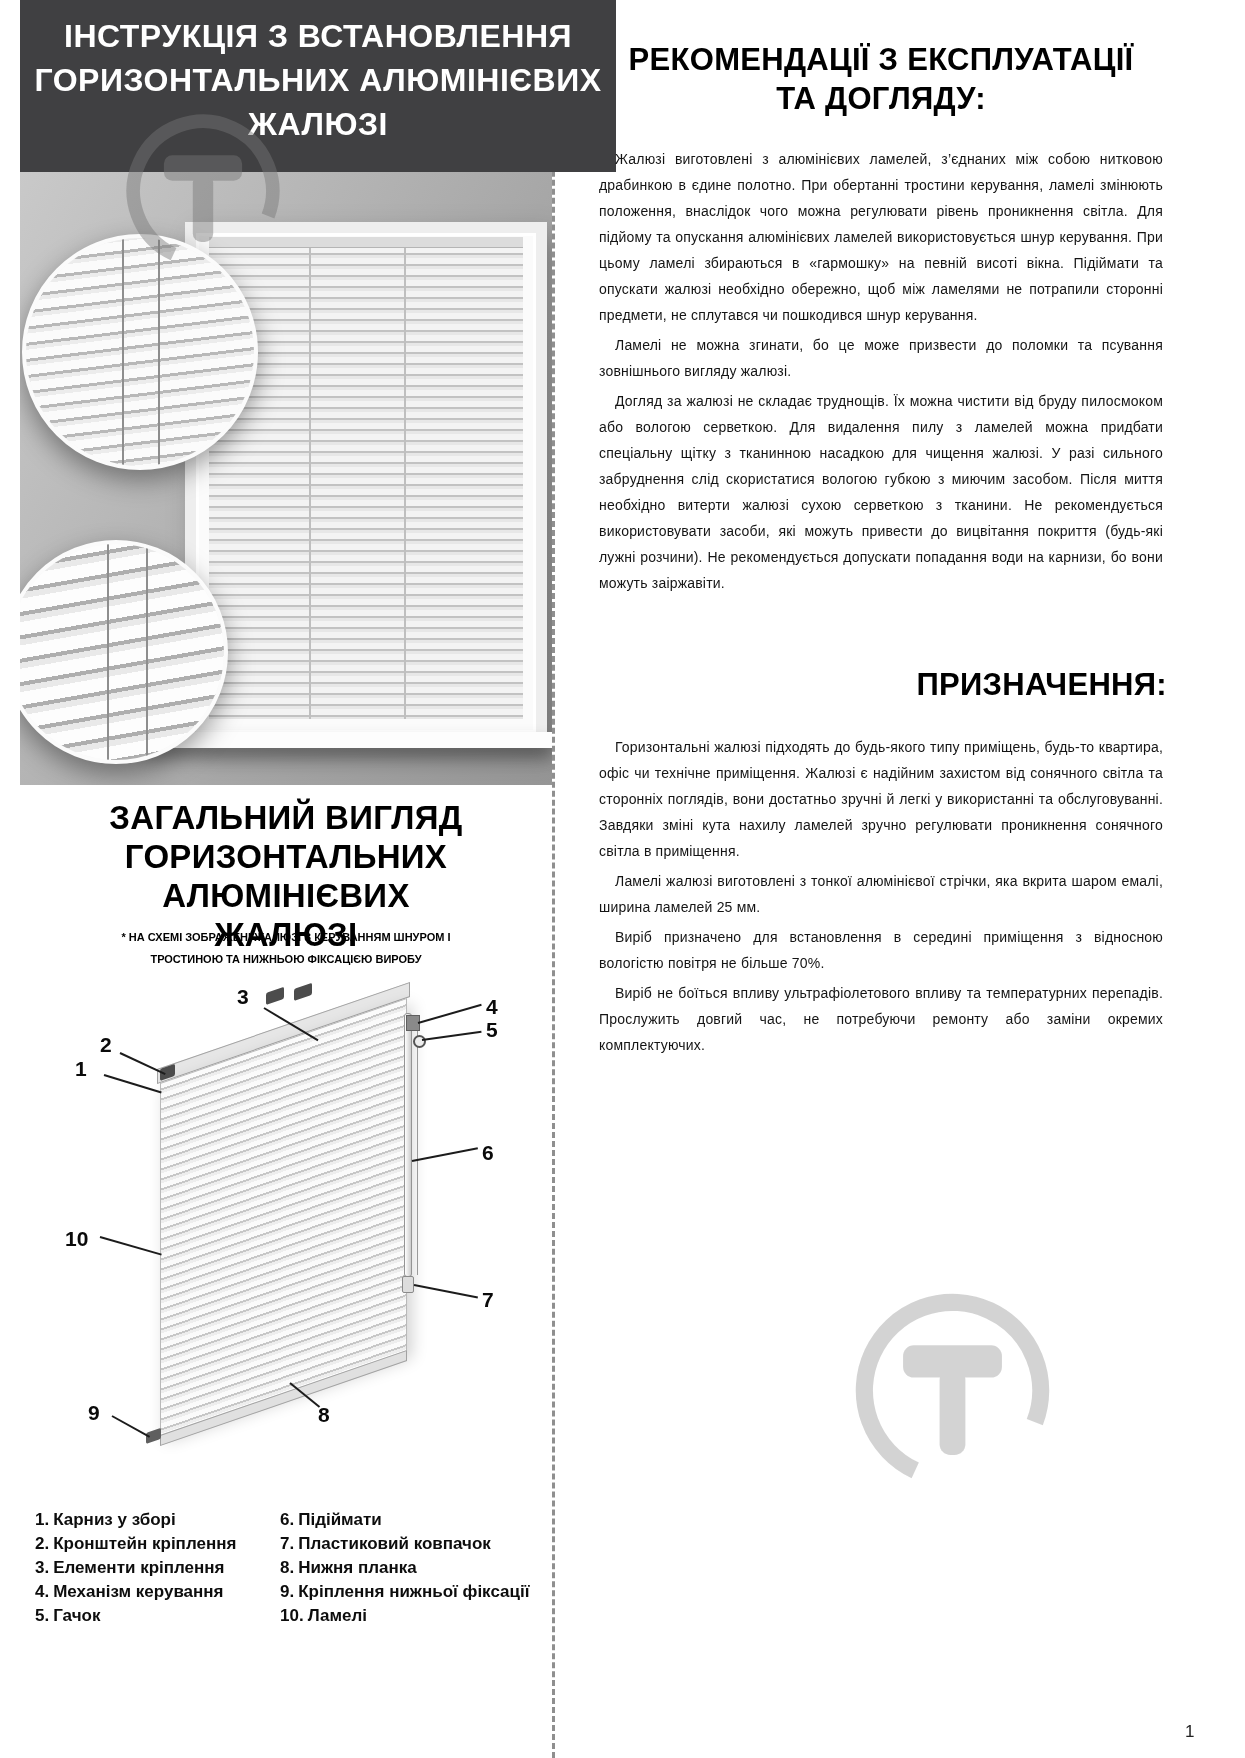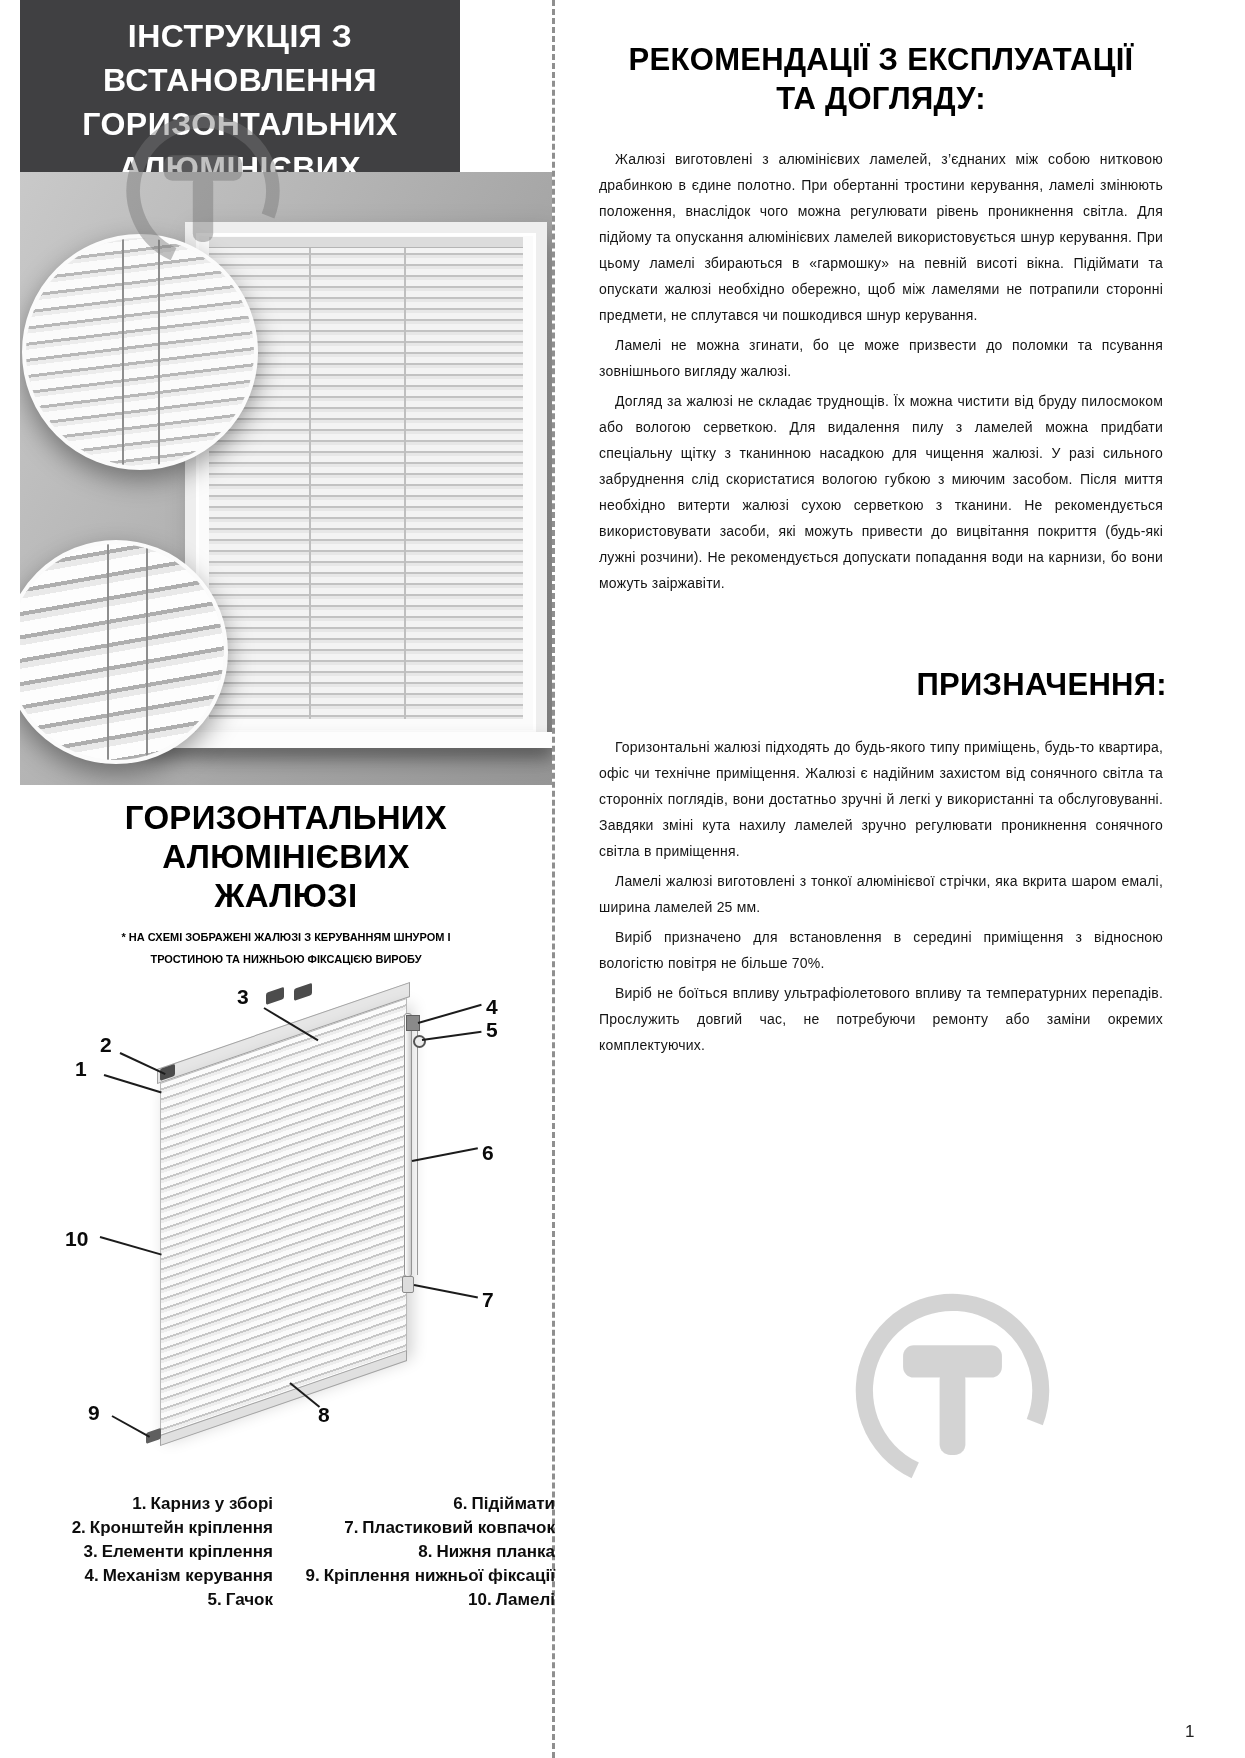--- a/index.html
+++ b/index.html
@@ -2,21 +2,21 @@
 <html><head>
 <meta charset="utf-8">
 <style>
   html,body{margin:0;padding:0;background:#ffffff;}
   body{width:1245px;height:1758px;position:relative;font-family:"Liberation Sans",sans-serif;color:#111;overflow:hidden;}
 
   
   .divider{position:absolute;left:552px;top:0;height:1758px;width:0;border-left:3px dashed #8f8f8f;}
 
   
-  .header-block{position:absolute;left:20px;top:0;width:440px;height:172px;background:#404042;color:#fff;
+  .header-block{position:absolute;left:20px;top:0;width:596px;height:172px;background:#404042;color:#fff;
     text-align:center;font-weight:700;font-size:32px;line-height:44px;padding-top:14px;box-sizing:border-box;letter-spacing:.5px;}
 
   .photo{position:absolute;left:20px;top:172px;width:532px;height:613px;overflow:hidden;
     background:linear-gradient(118deg,#c9c9c9 0%,#b6b6b6 35%,#a3a3a3 70%,#969696 100%);}
   .window-frame{position:absolute;left:165px;top:50px;width:340px;height:500px;background:#fbfbfb;
     border:11px solid #eeeeee;box-shadow:10px 12px 26px rgba(0,0,0,.25), inset 0 0 0 3px #ffffff;}
   .window-blinds{position:absolute;left:13px;top:14px;right:13px;bottom:14px;
     background:repeating-linear-gradient(to bottom,#f3f3f3 0 6px,#c2c2c2 6px 8px,#e7e7e7 8px 11px);}
   .window-headrail{position:absolute;left:13px;top:4px;right:13px;height:10px;background:#dcdcdc;border-bottom:1px solid #b5b5b5;}
   .window-cord{position:absolute;top:0;bottom:0;width:2px;background:#bfbfbf;}
@@ -55,21 +55,21 @@
   .wand-tip{position:absolute;left:382px;top:291px;width:10px;height:15px;background:#dddddd;border:1px solid #8a8a8a;border-radius:2px;}
   .mech{position:absolute;left:386px;top:30px;width:12px;height:14px;background:#8a8a8a;border:1px solid #5f5f5f;}
   .hook{position:absolute;left:393px;top:50px;width:9px;height:9px;border:2px solid #555;border-radius:50%;background:#eee;}
   .bracket{position:absolute;width:18px;height:12px;background:#4c4c4c;border-radius:2px;}
   .fixclip{position:absolute;left:126px;top:448px;width:15px;height:11px;background:#5f5f5f;border-radius:2px;}
   .lead{position:absolute;height:2px;background:#1c1c1c;transform-origin:0 50%;}
   .co{position:absolute;font-weight:700;font-size:21px;color:#0a0a0a;}
 
   
   .legend{position:absolute;left:35px;top:1492px;width:520px;}
-  .legend-col{position:absolute;top:0;text-align:right;}
+  .legend-col{position:absolute;top:16px;}
   .legend-col1{left:0;width:238px;}
   .legend-col2{left:245px;width:275px;}
   .legend-item{font-size:17px;font-weight:700;line-height:24px;color:#0d0d0d;white-space:nowrap;}
   .legend-item .num{margin-right:4px;}
 
   
   .right-col{position:absolute;left:595px;top:0;width:572px;height:1758px;}
   .care-title{margin:40px 0 28px 0;text-align:center;font-weight:700;font-size:31px;line-height:39px;color:#000;letter-spacing:.3px;}
   .section-title{text-align:right;font-weight:700;font-size:31px;line-height:38px;color:#000;margin:70px 0 30px 0;letter-spacing:.3px;}
   .body-text p{position:relative;z-index:1;margin:4px;font-size:14px;line-height:26px;text-align:justify;
@@ -112,20 +112,21 @@
 
 <div class="wm wm-photo">
   <svg viewBox="0 0 100 100" aria-hidden="true">
     <circle cx="50" cy="50" r="41" fill="none" stroke="currentColor" stroke-width="8" stroke-dasharray="190 68" transform="rotate(115 50 50)"></circle>
     <rect x="27" y="29" width="46" height="15" rx="5" fill="currentColor"></rect>
     <rect x="44" y="40" width="12" height="40" rx="5" fill="currentColor"></rect>
   </svg>
 </div>
 
 <div class="overview-title">
+  <div>ЗАГАЛЬНИЙ ВИГЛЯД</div>
   <div>ГОРИЗОНТАЛЬНИХ АЛЮМІНІЄВИХ</div>
   <div>ЖАЛЮЗІ</div>
 </div>
 
 <div class="overview-note">
   <div>* НА СХЕМІ ЗОБРАЖЕНІ ЖАЛЮЗІ З КЕРУВАННЯМ ШНУРОМ І</div>
   <div>ТРОСТИНОЮ ТА НИЖНЬОЮ ФІКСАЦІЄЮ ВИРОБУ</div>
 </div>
 
 <div class="diagram">

